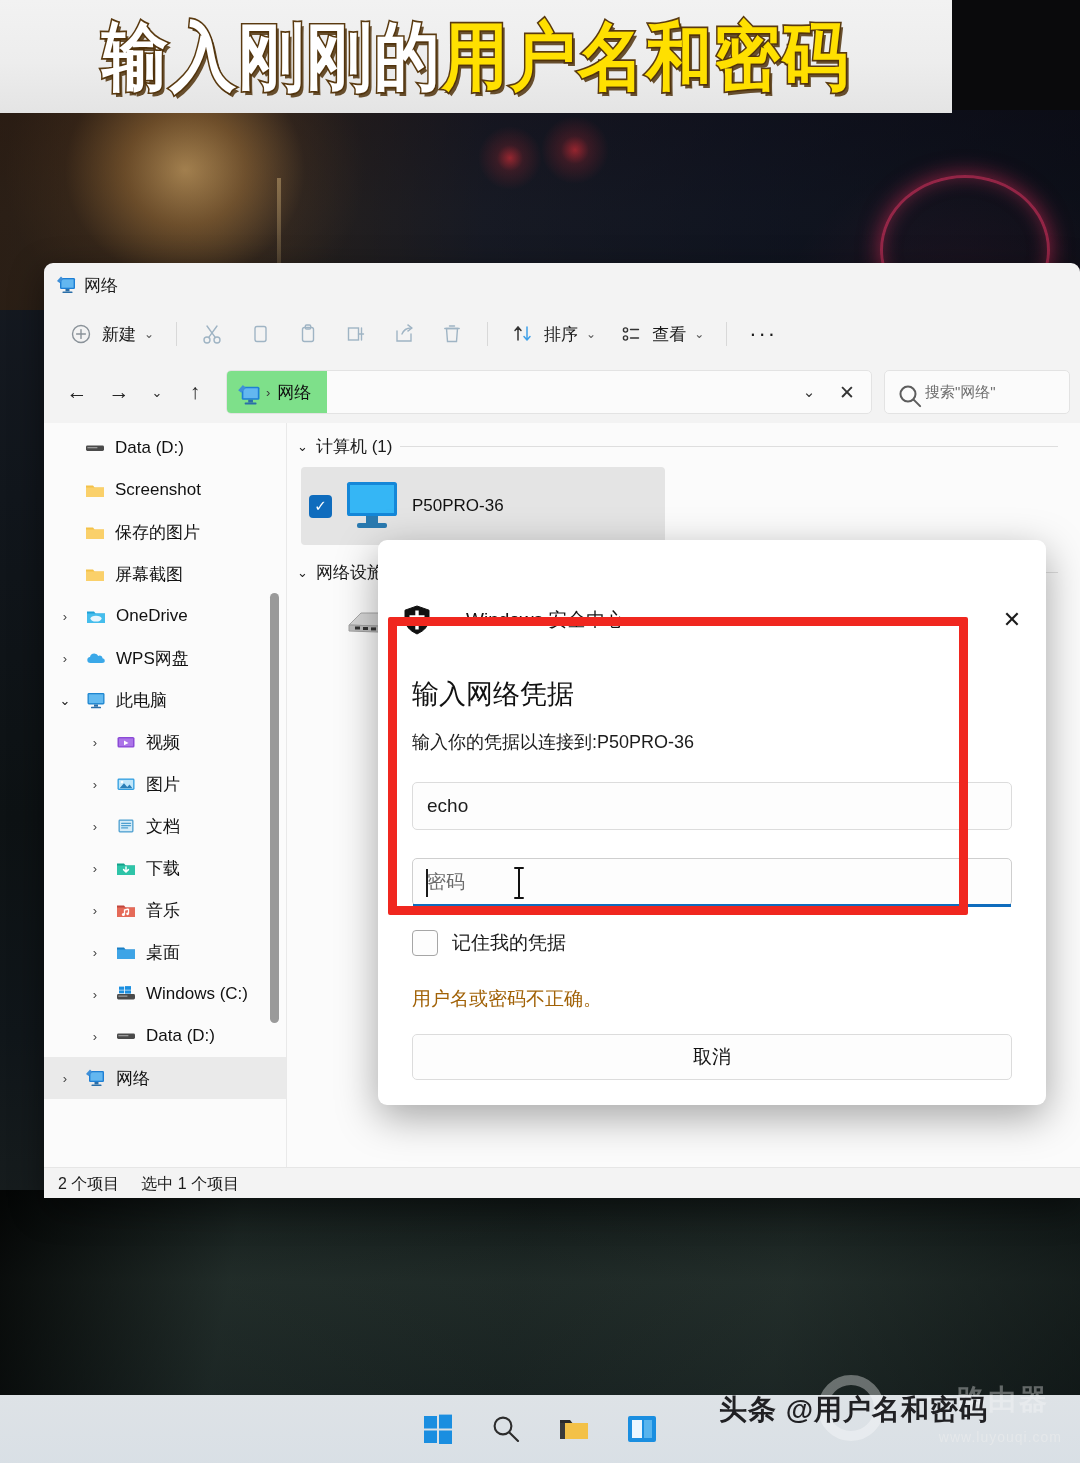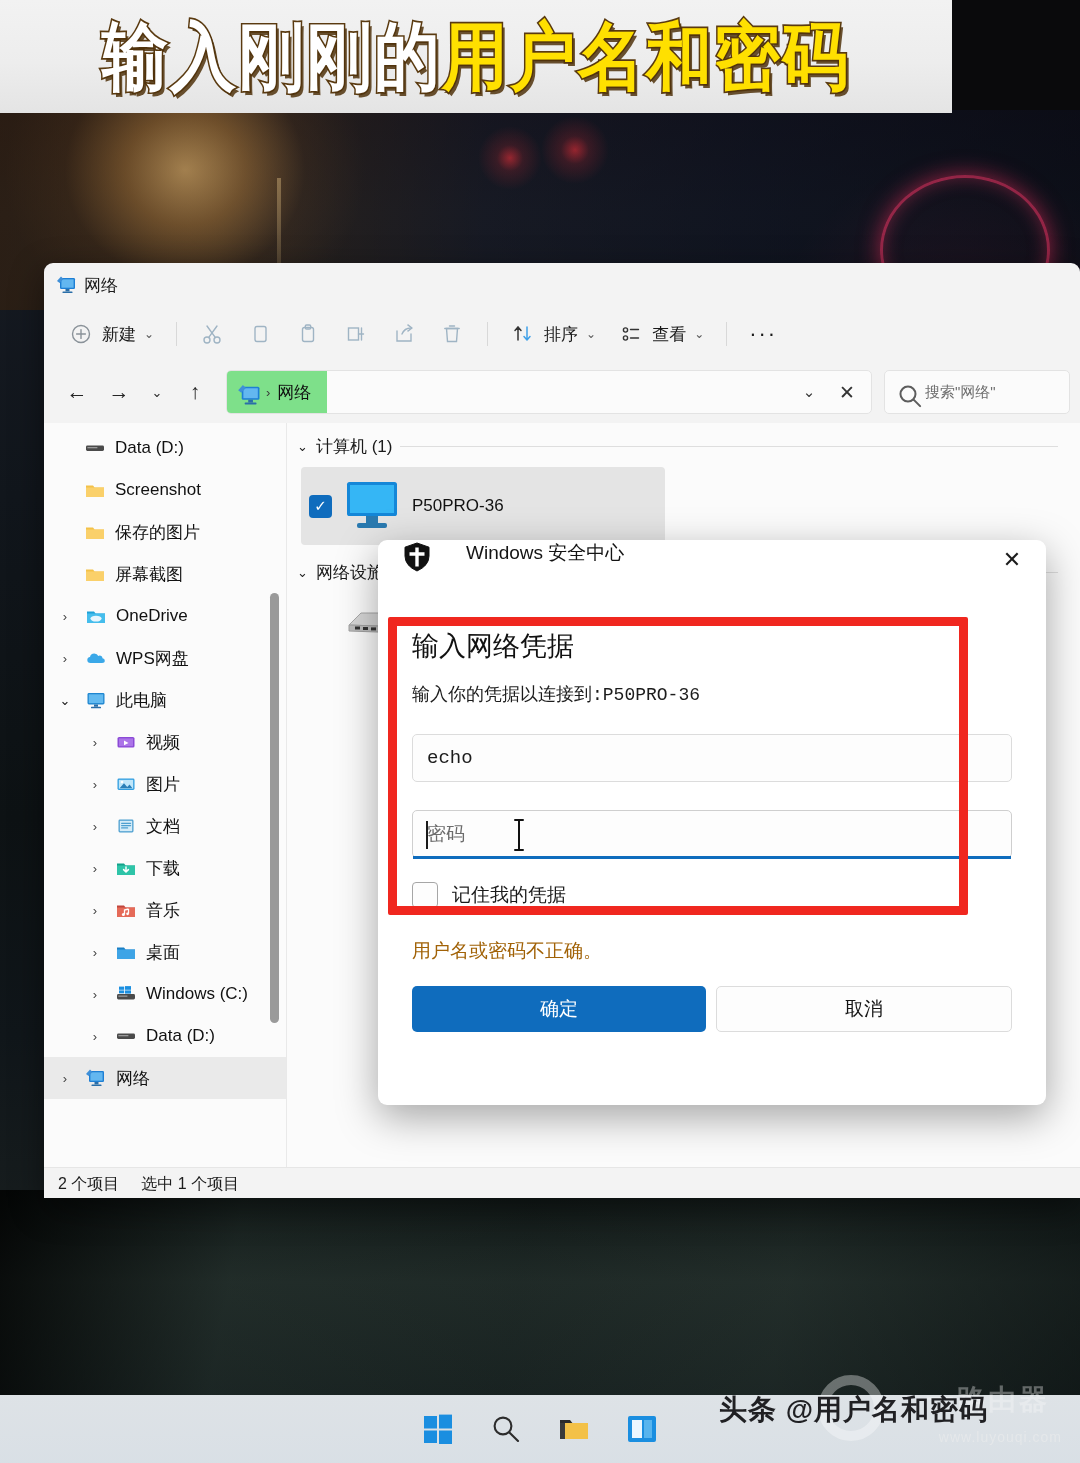--- a/index.html
+++ b/index.html
@@ -164,29 +164,29 @@
     display: flex; align-items: center; gap: 22px; padding-left: 14px;
     font-size: 16px; color: #1d1d1d;
   }
 
   
   .dialog {
     position: absolute; left: 378px; top: 540px; width: 668px; height: 565px;
     background: #fff; border-radius: 9px; box-shadow: 0 12px 40px rgba(0,0,0,0.35);
     overflow: hidden;
   }
-  .dlg-head { height: 64px; display: flex; align-items: flex-start; padding: 0 12px 0 22px; }
+  .dlg-head { height: 64px; display: flex; align-items: center; padding: 0 12px 0 22px; margin-top: 48px; }
   .shield { width: 34px; height: 34px; }
   .shield svg { width: 34px; height: 34px; display: block; }
   .dlg-title { font-size: 19px; color: #141414; margin-left: 32px; }
   .dlg-x {
     margin-left: auto; width: 44px; height: 40px; display: flex; align-items: center;
     justify-content: center; font-size: 22px; color: #1a1a1a;
   }
-  .dlg-body { padding: 0 34px; position: relative; font-family: Liberation Mono, monospace; }
+  .dlg-body { padding: 0 34px; position: relative; }
   .dlg-h1 { font-size: 27px; color: #111; margin-top: 24px; }
   .dlg-sub { font-size: 18px; color: #1c1c1c; margin-top: 18px; }
   .field {
     margin-top: 28px; height: 48px; background: #fdfdfd; border: 1px solid #dcdcdc;
     border-radius: 5px; display: flex; align-items: center; padding: 0 14px; position: relative;
   }
   .field-val { font-size: 19px; color: #1d1d1d; }
   .field-ph { font-size: 19px; color: #6c6c6c; }
   .field.focused { border-color: #cfcfcf; }
   .field.focused::after {
@@ -671,21 +671,20 @@
       </div>
 
       <div class="cbrow">
         <span class="cbox"></span>
         <span class="cblabel">记住我的凭据</span>
       </div>
 
       <div class="errmsg">用户名或密码不正确。</div>
 
       <div class="btnrow">
-        <div class="btn primary">确定</div>
         <div class="btn secondary">取消</div>
       </div>
     </div>
   </div>
 
   <div class="redbox"></div>
 
   <div class="taskbar">
     <span class="tb-ic">
       <svg viewBox="0 0 34 34">

